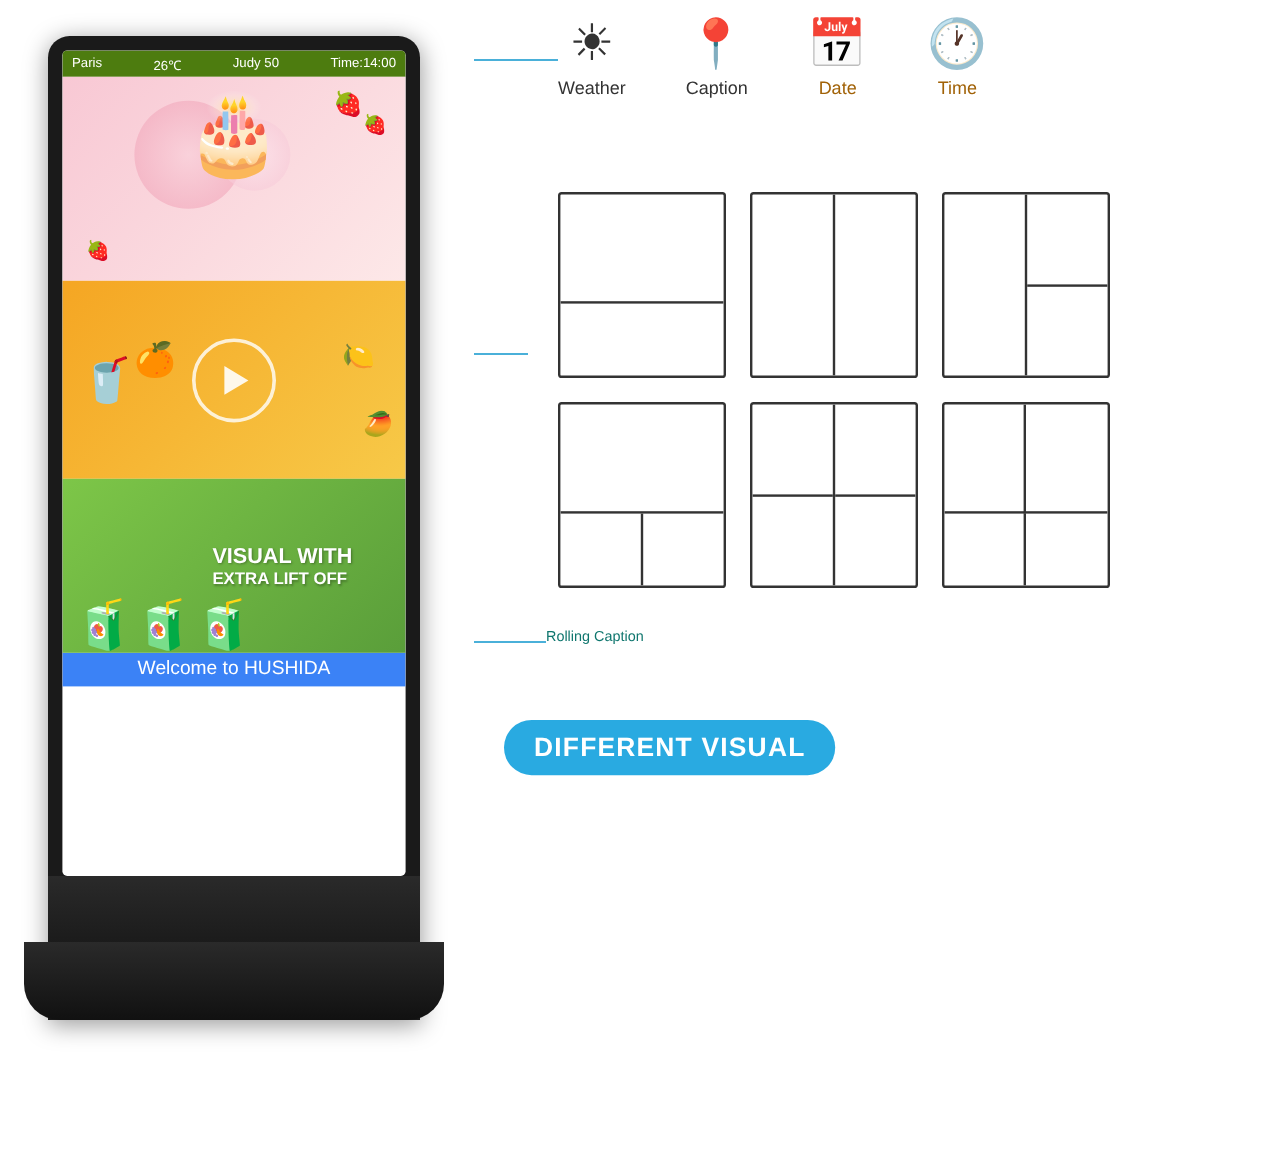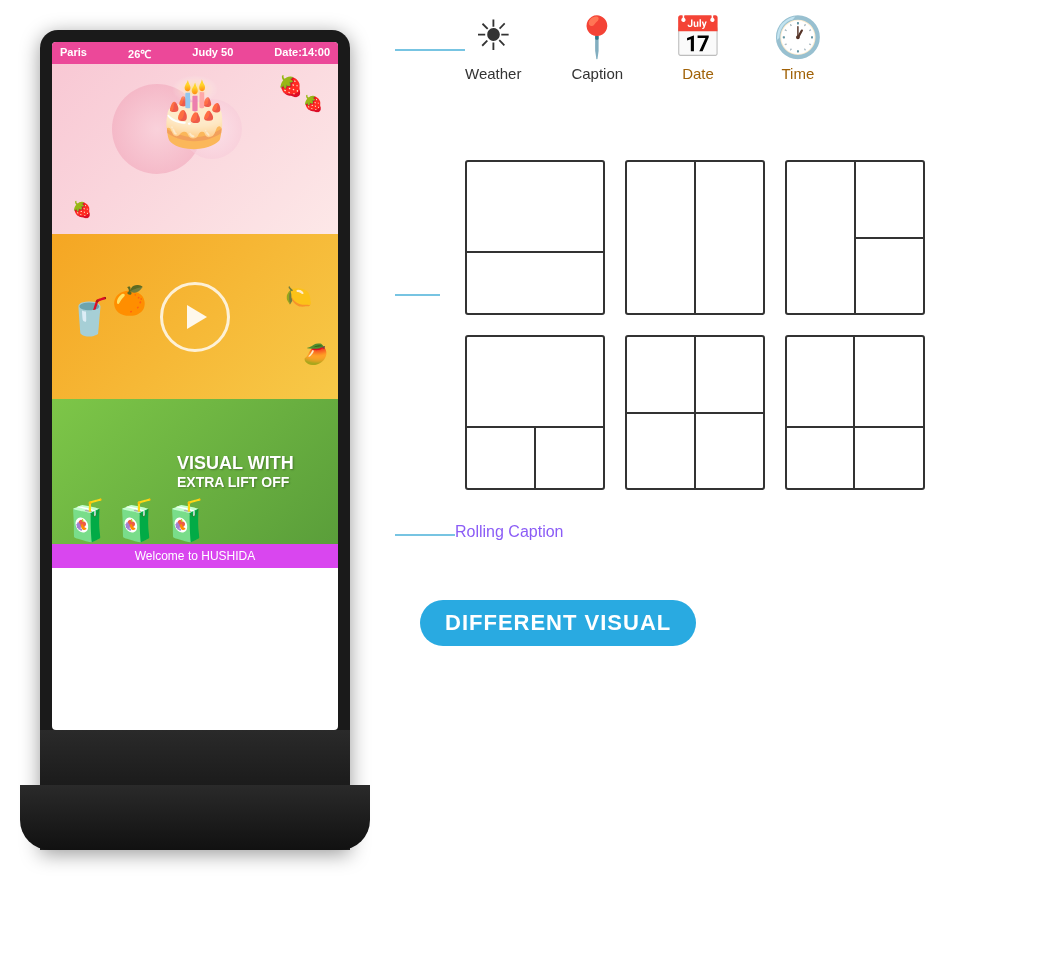--- a/index.html
+++ b/index.html
@@ -47,29 +47,29 @@
       left: 12px;
       right: 12px;
       bottom: 120px;
       background: #fff;
       overflow: hidden;
       border-radius: 4px;
     }
 
     
     .status-bar {
-      background: #ec4899;
+      background: #4d7c0f;
       color: #fff;
       font-size: 11px;
-      font-weight: bold;
+      font-weight: normal;
       padding: 4px 8px;
       display: flex;
       justify-content: space-between;
       height: 22px;
-      align-items: flex-start;
+      align-items: center;
     }
 
     
     .panel-cake {
       height: 170px;
       background: linear-gradient(135deg, #f8c8d4 0%, #fde8e8 100%);
       overflow: hidden;
       position: relative;
       display: flex;
       align-items: center;
@@ -124,23 +124,23 @@
       font-size: 14px;
       font-weight: bold;
       text-shadow: 1px 1px 2px rgba(0,0,0,0.3);
       flex: 1;
     }
 
     .ad-text .big { font-size: 18px; display: block; }
 
     
     .rolling-caption {
-      background: #d946ef;
+      background: #3b82f6;
       color: #fff;
-      font-size: 12px;
+      font-size: 16px;
       padding: 5px 3px;
       text-align: center;
       font-weight: 500;
     }
 
     
     .kiosk-base-upper {
       position: absolute;
       bottom: 60px;
       left: 0;
@@ -335,21 +335,21 @@
     <div class="kiosk-outer">
 
       <div class="kiosk-frame"></div>
 
       <div class="kiosk-screen">
 
         <div class="status-bar">
           <span>Paris</span>
           <span>26℃</span>
           <span>Judy 50</span>
-          <span>Date:14:00</span>
+          <span>Time:14:00</span>
         </div>
 
         <div class="panel-cake">
           <div style="position:relative; display:flex; align-items:center; justify-content:center; width:100%; height:100%;">
 
             <div style="position:absolute; width:90px; height:90px; background:radial-gradient(circle, #f9d0da, #f0a0b5); border-radius:50%; top:20px; left:60px; opacity:0.7;"></div>
             <div style="position:absolute; width:60px; height:60px; background:radial-gradient(circle, #fde8f0, #f5c0d0); border-radius:50%; top:35px; left:130px; opacity:0.6;"></div>
 
             <div style="position:absolute; top:15px; left:50%; transform:translateX(-50%); font-size:65px; line-height:1;">🎂</div>
 
@@ -383,21 +383,21 @@
         </div>
       </div>
 
       <div class="kiosk-base-upper"></div>
 
       <div class="kiosk-base-lower"></div>
     </div>
   </div>
 
   <div style="position:absolute; left:455px; top:523px; display:flex; align-items:center; gap:0;">
-    <span style="font-size:16px; color:#8b5cf6;">Rolling Caption</span>
+    <span style="font-size:12px; color:#0f766e;">Rolling Caption</span>
   </div>
 
   <div class="icons-row" style="position:absolute; left:455px; top:15px;">
 
     <div class="icon-item">
       <div style="font-size:42px; color:#333; line-height:1;">☀</div>
       <span style="font-size:15px; color:#333;">Weather</span>
     </div>
 
     <div class="icon-item">

